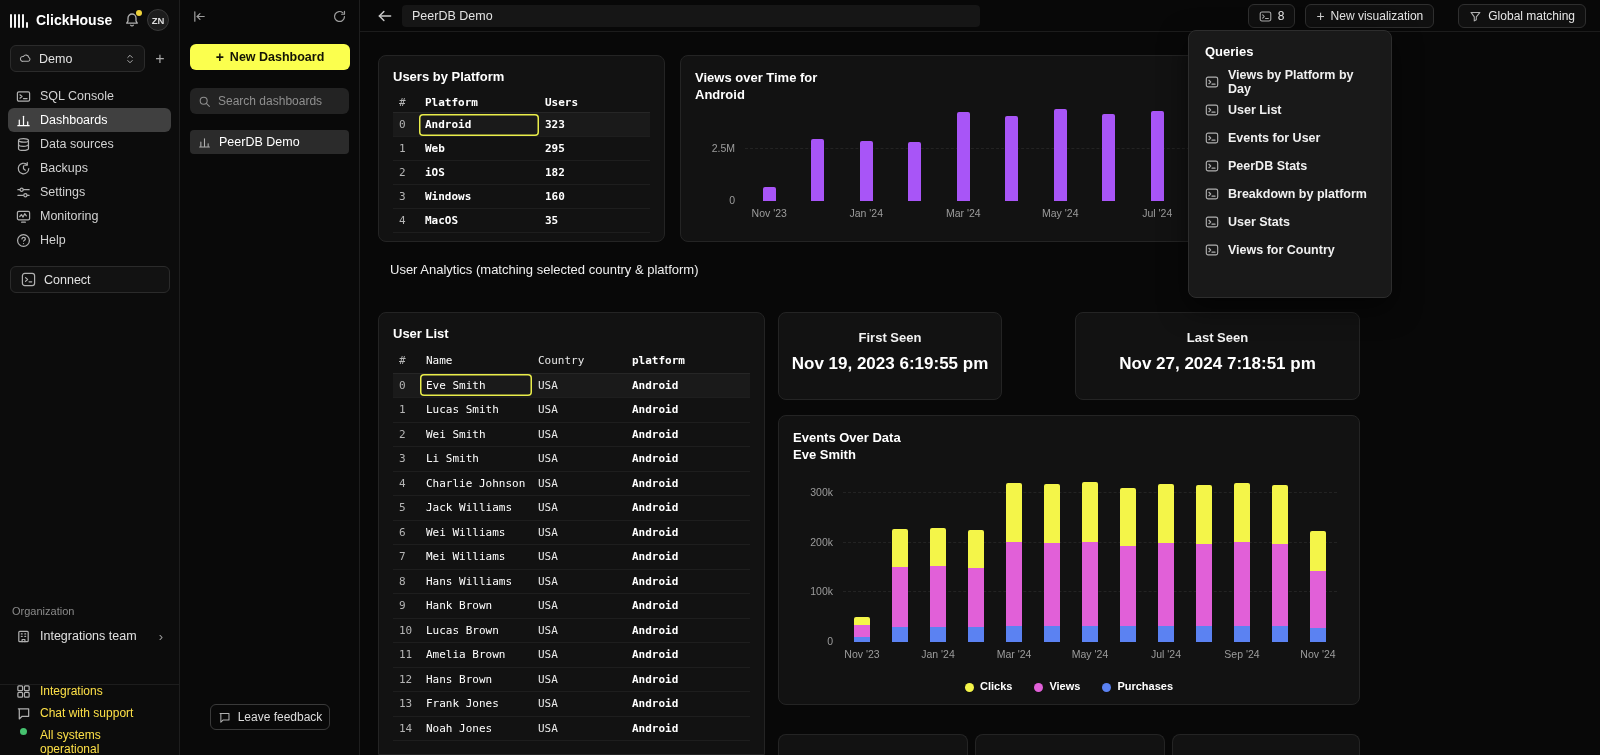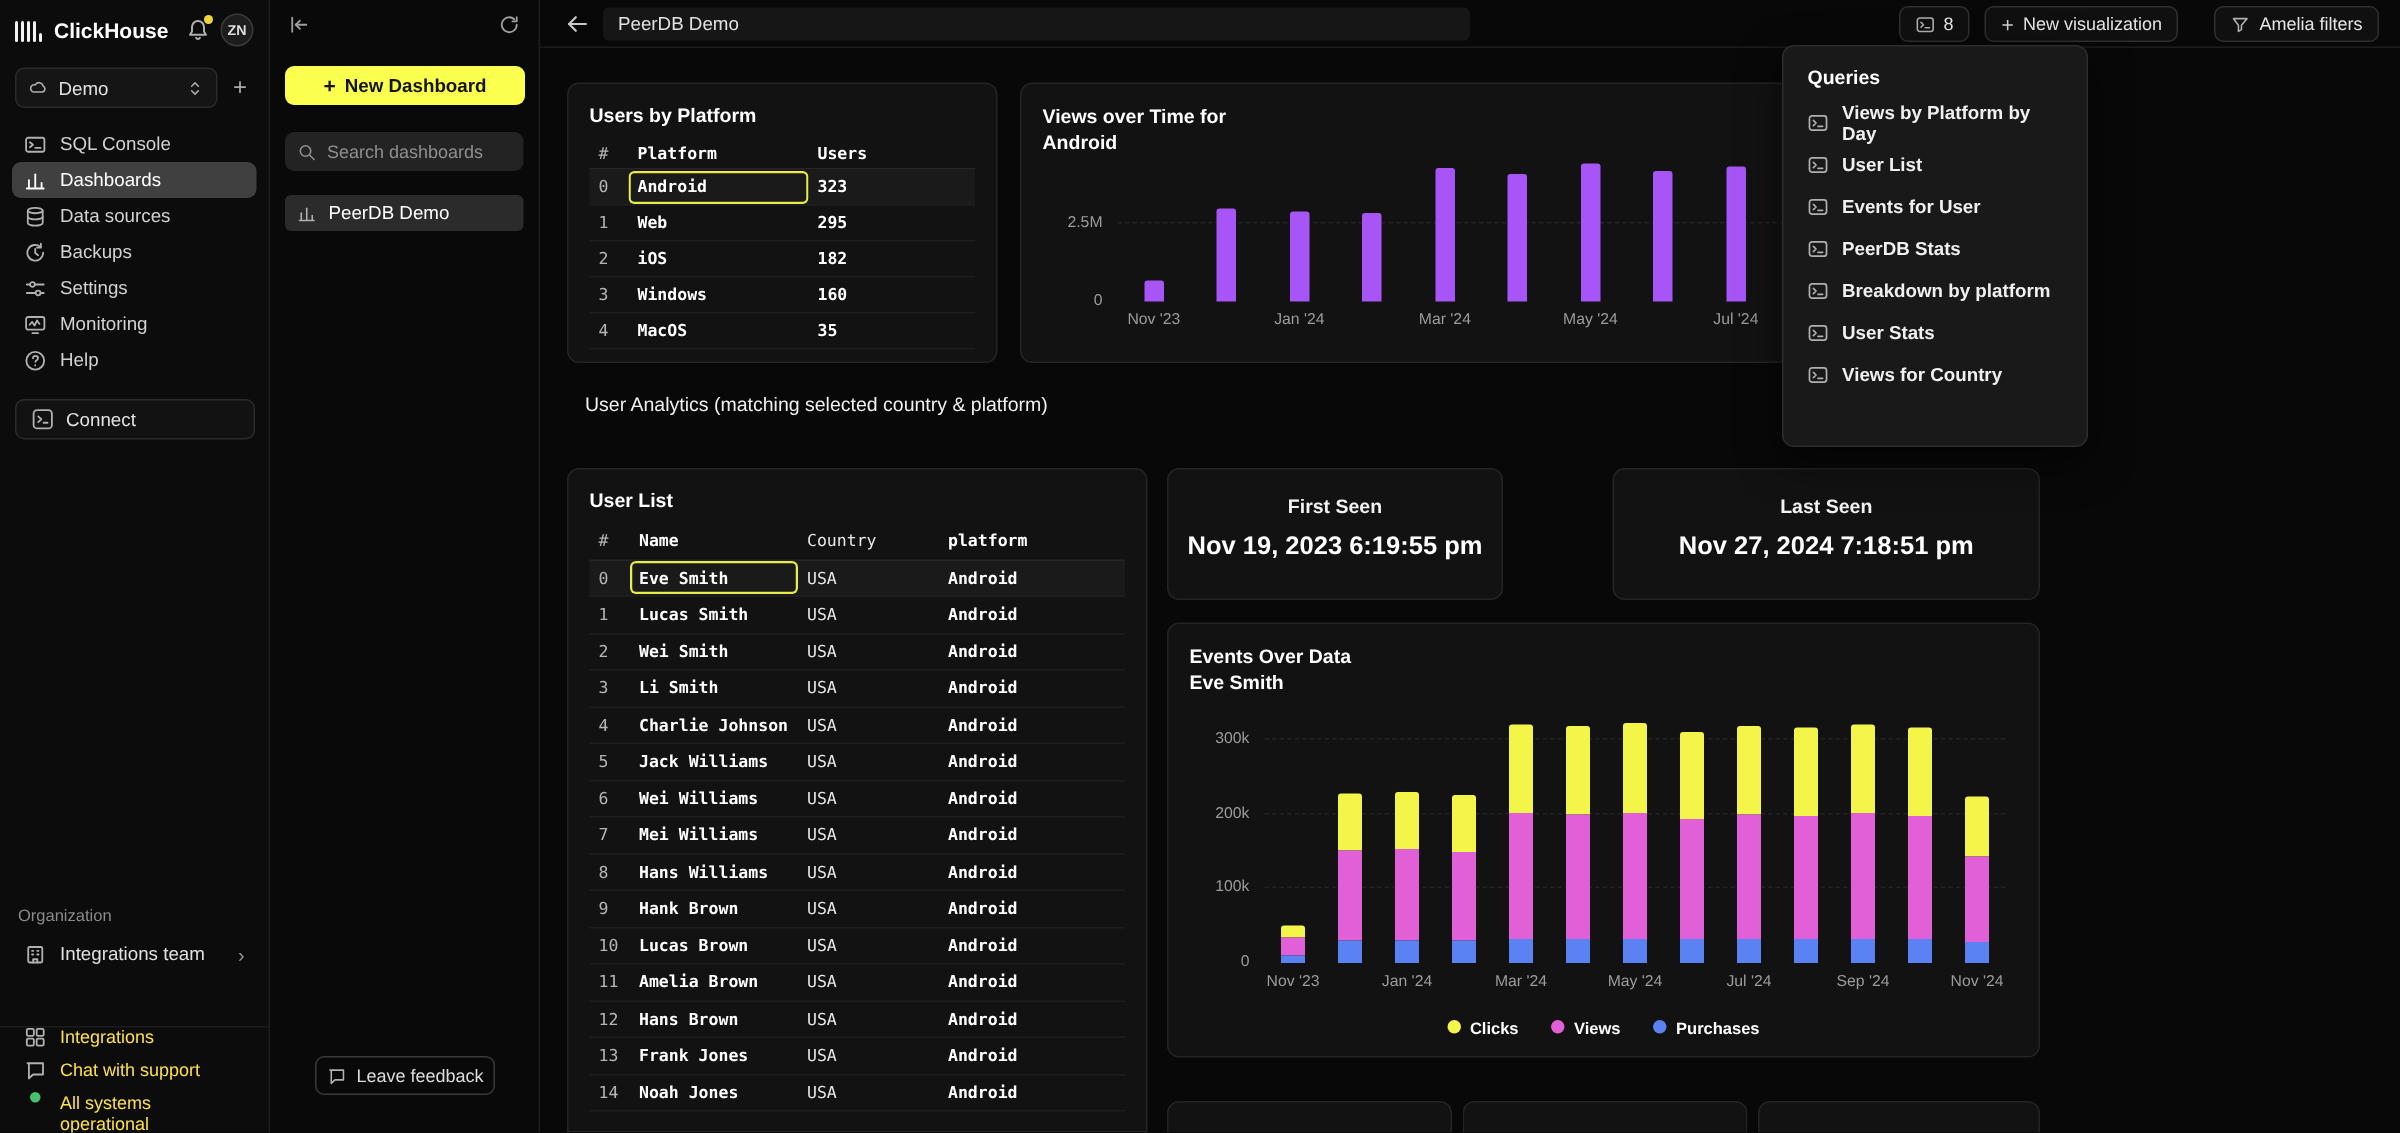--- a/index.html
+++ b/index.html
@@ -70,38 +70,38 @@
 .trow{display:flex;align-items:center;height:24px;border-bottom:1px solid #1e1e1e}
 .trow.thead{height:21px;color:#8f8f8f;border-bottom:1px solid #262626}
 .trow.thead .tcell{font-weight:400;color:#8f8f8f}
 .trow.sel{background:#1a1a1a}
 .tcell{padding:0 6px;white-space:nowrap;overflow:hidden}
 .tcell.selcell{box-shadow:inset 0 0 0 1.5px #e9ed4a;border-radius:4px;height:22px;display:flex;align-items:center}
 #up-table .c0{width:26px;color:#b5b5b5}
 #up-table .c1{width:120px;font-weight:700;color:#fff}
 #up-table .c2{flex:1;font-weight:700;color:#fff}
 #ul-table .c0{width:27px;color:#b5b5b5}
-#ul-table .c1{width:112px;font-weight:700;color:#fff}
+#ul-table .c1{width:112px;font-weight:400;color:#fff}
 #ul-table .c2{width:94px;color:#e8e8e8}
 #ul-table .c3{flex:1;font-weight:700;color:#fff}
 #ul-table .trow{height:24.5px}
 
 .plot{position:absolute}
 .plot .bars{position:absolute;inset:0;display:flex;align-items:flex-end}
 .slot{flex:1;height:100%;display:flex;justify-content:center;align-items:flex-end;position:relative}
 .bar{border-radius:2px 2px 0 0}
 .bar.stack{display:flex;flex-direction:column-reverse;background:transparent;border-radius:0}
 .bar.stack .seg:last-child{border-radius:2px 2px 0 0}
 .xlab{position:absolute;top:100%;margin-top:6px;left:50%;transform:translateX(-50%);font-size:10.5px;color:#9c9c9c;white-space:nowrap}
 .ylab{position:absolute;right:100%;margin-right:10px;font-size:10.5px;color:#9c9c9c;white-space:nowrap}
 .grid{position:absolute;left:0;right:0;border-top:1px dashed #232323}
 #views-plot{left:64px;top:50px;width:485px;bottom:40px}
 #events-plot{left:64px;right:22px;top:52px;bottom:62px}
 #events-legend{position:absolute;left:0;right:0;bottom:12px;display:flex;justify-content:center;gap:22px}
-.lg-item{display:flex;align-items:flex-start;gap:6px;font-size:11px;font-weight:700;color:#fff;cursor:pointer}
+.lg-item{display:flex;align-items:flex-end;gap:6px;font-size:11px;font-weight:700;color:#fff;cursor:pointer}
 .lg-dot{width:9px;height:9px;border-radius:50%}
 
 .stat-title{text-align:center;margin-top:17px;font-size:13px;font-weight:600;color:#f2f2f2}
 .stat-value{text-align:center;margin-top:9px;font-size:17px;font-weight:700;color:#fff}
 
 .queries-menu{position:absolute;left:828px;top:30px;width:204px;height:268px;background:#191919;border:1px solid #2d2d2d;border-radius:8px;z-index:50;box-shadow:0 10px 28px rgba(0,0,0,.55)}
 .qm-title{padding:13px 16px 9px;font-size:13px;font-weight:700;color:#fff}
 .menu-item{height:28px;display:flex;align-items:center;gap:9px;padding:0 16px;font-size:12.5px;font-weight:600;color:#f0f0f0;cursor:pointer}
 .menu-item .ic{width:14px;height:14px}
 
@@ -346,21 +346,21 @@
       <button class="tb-btn">
         <span class="plus-glyph">+</span>
         <span>New visualization</span>
       </button>
       <button class="tb-btn gf">
         <span class="ic">
             <svg viewBox="0 0 16 16">
               <path d="M2.5 3h11L9 8.4v3.6l-2.5 1.4V8.4z"></path>
             </svg>
           </span>
-        <span>Amelia filters</span>
+        <span>Global matching</span>
       </button>
     </div>
   </div>
 
   <div class="card" style="left:18px;top:55px;width:287px;height:187px">
     <div class="card-title">Users by Platform</div>
     <div class="dtable" id="up-table">
         <div class="trow thead">
           <div class="tcell c0">#</div>
           <div class="tcell c1">Platform</div>

